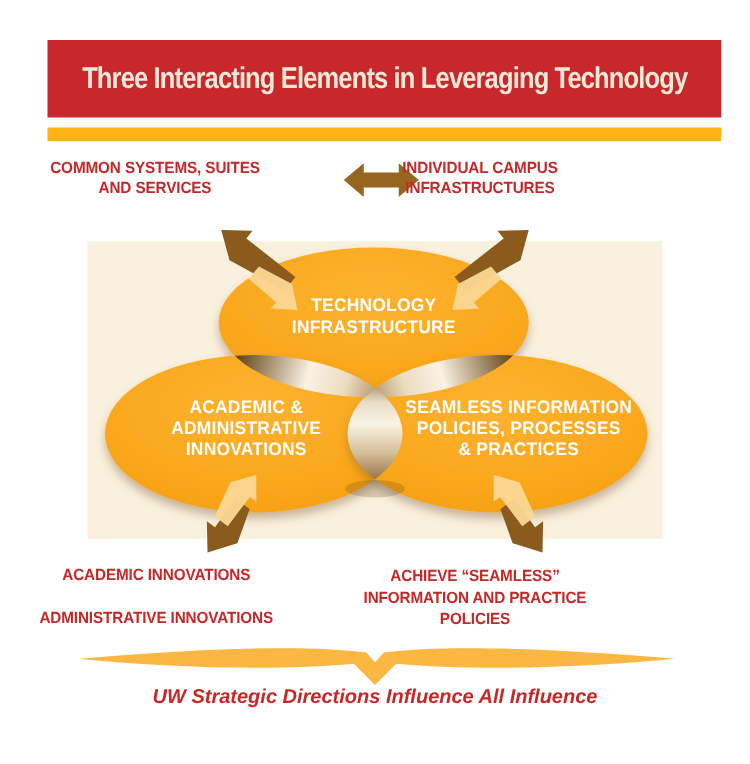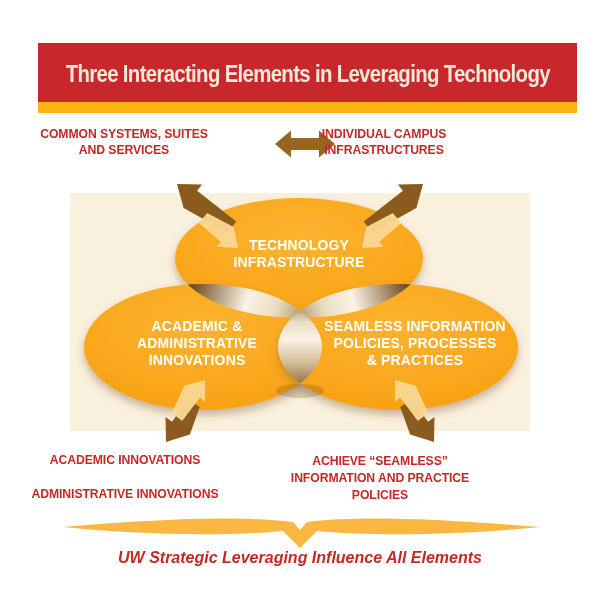--- a/index.html
+++ b/index.html
@@ -1,19 +1,19 @@
 <!DOCTYPE html>
 <html><head>
 <meta charset="utf-8">
 <style>
   html,body{margin:0;padding:0;background:#ffffff;}
   body{width:600px;height:611px;overflow:hidden;font-family:"Liberation Sans",sans-serif;}
   .stage{position:relative;width:600px;height:611px;background:#ffffff;}
   .abs{position:absolute;}
-  .banner{left:38px;top:43px;width:539px;height:62px;background:#C8282C;
+  .banner{left:38px;top:32px;width:539px;height:62px;background:#C8282C;
           display:flex;align-items:center;justify-content:center;}
   .banner h1{margin:0;color:#F1E9D8;font-size:24px;font-weight:bold;white-space:nowrap;
              letter-spacing:-0.8px;transform:scaleX(0.85);transform-origin:50% 50%;}
   .gold-strip{left:38px;top:102px;width:539px;height:11px;background:#FCB415;}
   .red-label{color:#C62828;font-weight:bold;font-size:13px;line-height:16px;
              text-align:center;white-space:pre-line;letter-spacing:-0.1px;
              transform:scaleX(0.94);transform-origin:50% 50%;}
   .ellipse-label{color:#ffffff;font-weight:bold;font-size:14.5px;line-height:17px;
              text-align:center;white-space:pre-line;letter-spacing:0.2px;
              transform:scaleX(0.96);transform-origin:50% 50%;}
@@ -124,15 +124,15 @@
 INNOVATIONS</div>
   <div class="abs ellipse-label" style="left:315px;top:318px;width:200px;">SEAMLESS INFORMATION
 POLICIES, PROCESSES
 &amp; PRACTICES</div>
 
   <div class="abs red-label" style="left:25px;top:452px;width:200px;">ACADEMIC INNOVATIONS</div>
   <div class="abs red-label" style="left:25px;top:486px;width:200px;">ADMINISTRATIVE INNOVATIONS</div>
   <div class="abs red-label" style="left:255px;top:452px;width:250px;line-height:17px;">ACHIEVE “SEAMLESS”
 INFORMATION AND PRACTICE POLICIES</div>
 
-  <div class="abs footer-caption">UW Strategic Leveraging Influence All Elements</div>
+  <div class="abs footer-caption">UW Strategic Directions Influence All Influence</div>
 
 </div>
 
 </body></html>

